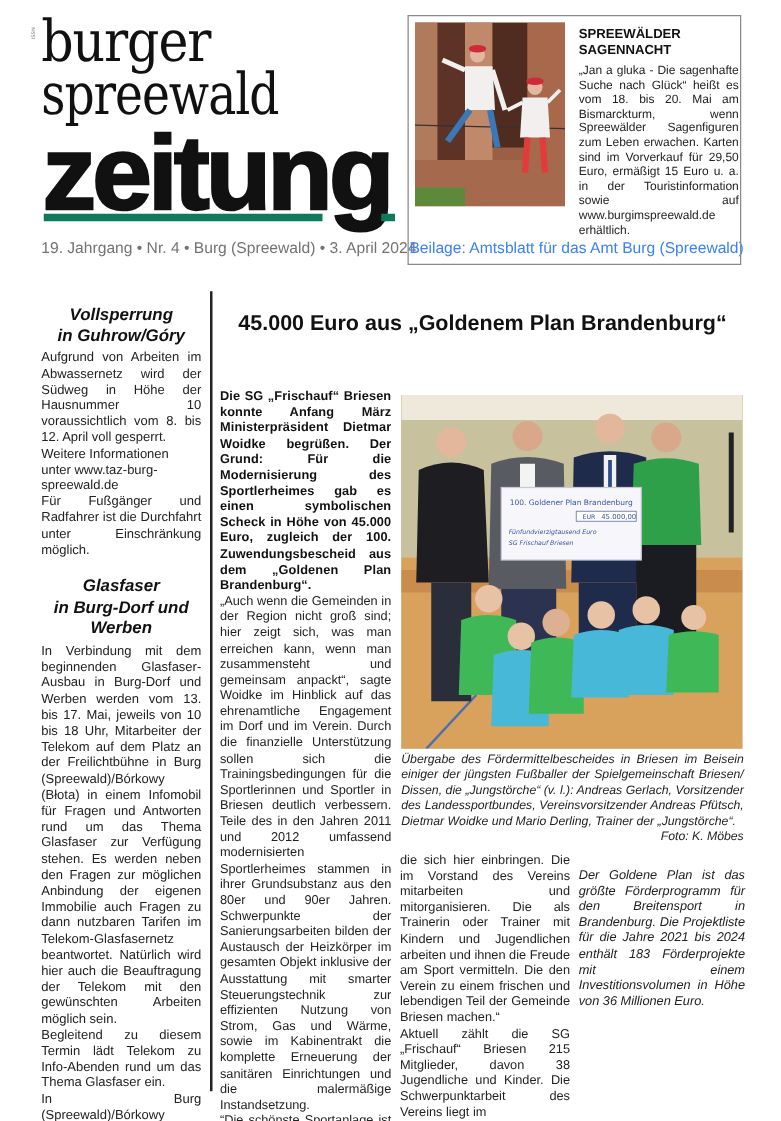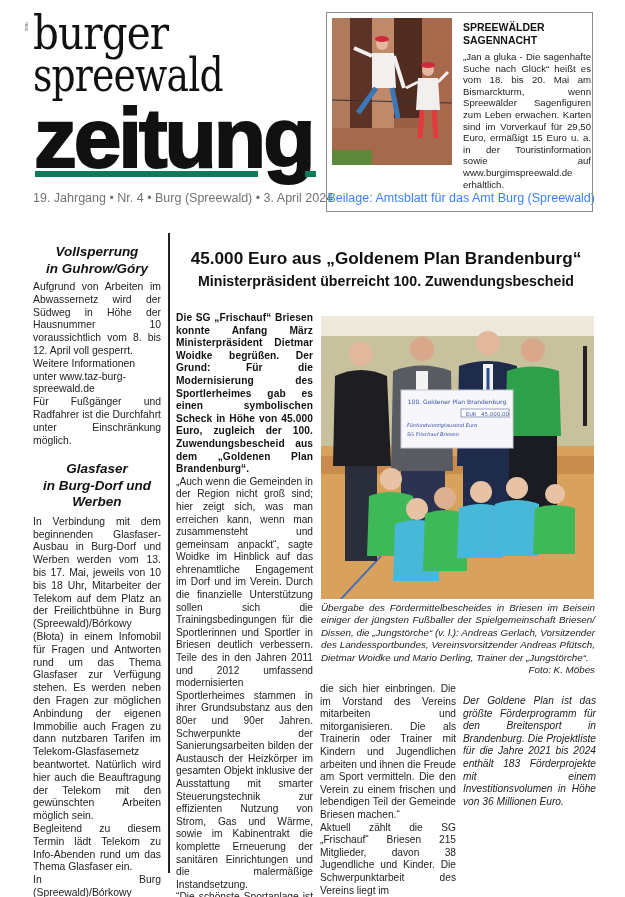--- a/index.html
+++ b/index.html
@@ -116,21 +116,20 @@
   <div style="height:5px"></div>
   <p class="lp">In Verbindung mit dem beginnenden Glasfaser-Ausbau in Burg-Dorf und Werben werden vom 13. bis 17. Mai, jeweils von 10 bis 18 Uhr, Mitarbeiter der Telekom auf dem Platz an der Freilichtbühne in Burg (Spreewald)/Bórkowy (Błota) in einem Infomobil für Fragen und Antworten rund um das Thema Glasfaser zur Verfügung stehen. Es werden neben den Fragen zur möglichen Anbindung der eigenen Immobilie auch Fragen zu dann nutzbaren Tarifen im Telekom-Glasfasernetz beantwortet. Natürlich wird hier auch die Beauftragung der Telekom mit den gewünschten Arbeiten möglich sein.</p>
   <p class="lp">Begleitend zu diesem Termin lädt Telekom zu Info-Abenden rund um das Thema Glasfaser ein.</p>
   <p class="lp">In Burg (Spreewald)/Bórkowy (Błota) am Donnerstag, dem 25. April und am Dienstag, dem 7. Mai, ab 18:30 Uhr, im Haus der Begegnung, Am Bahndamm 12 b, sowie in Werben/ Wjerbno am Dienstag, dem 14. Mai, ab 18:30 Uhr, im Hotel „Zum Stern“, Burger Str. 1.</p>
 </div>
 
 <div class="col-divider"></div>
 
 <h1 class="main-title">45.000 Euro aus „Goldenem Plan Brandenburg“</h1>
 <h2 class="main-sub">
-  <div>Ministerpräsident überreicht 100. Zuwendungsbescheid</div>
 </h2>
 
 <div class="art-col1">
   <p class="lead">Die SG „Frischauf“ Briesen konnte Anfang März Ministerpräsident Dietmar Woidke begrüßen. Der Grund: Für die Modernisierung des Sportlerheimes gab es einen symbolischen Scheck in Höhe von 45.000 Euro, zugleich der 100. Zuwendungsbescheid aus dem „Goldenen Plan Brandenburg“.</p>
   <p class="bp">„Auch wenn die Gemeinden in der Region nicht groß sind; hier zeigt sich, was man erreichen kann, wenn man zusammensteht und gemeinsam anpackt“, sagte Woidke im Hinblick auf das ehrenamtliche Engagement im Dorf und im Verein. Durch die finanzielle Unterstützung sollen sich die Trainingsbedingungen für die Sportlerinnen und Sportler in Briesen deutlich verbessern. Teile des in den Jahren 2011 und 2012 umfassend modernisierten Sportlerheimes stammen in ihrer Grundsubstanz aus den 80er und 90er Jahren. Schwerpunkte der Sanierungsarbeiten bilden der Austausch der Heizkörper im gesamten Objekt inklusive der Ausstattung mit smarter Steuerungstechnik zur effizienten Nutzung von Strom, Gas und Wärme, sowie im Kabinentrakt die komplette Erneuerung der sanitären Einrichtungen und die malermäßige Instandsetzung.</p>
   <p class="bp">“Die schönste Sportanlage ist nichts, ohne das ehrenamtliche Engagement“, so Ministerpräsident Woidke: „Ich bin allen sehr dankbar,</p>
 </div>
 
 <div class="photo" title="Four men holding a large cheque with young football players in green and blue jerseys kneeling in front, in a sports hall">
   <svg width="273" height="283" viewBox="0 0 273 283">

